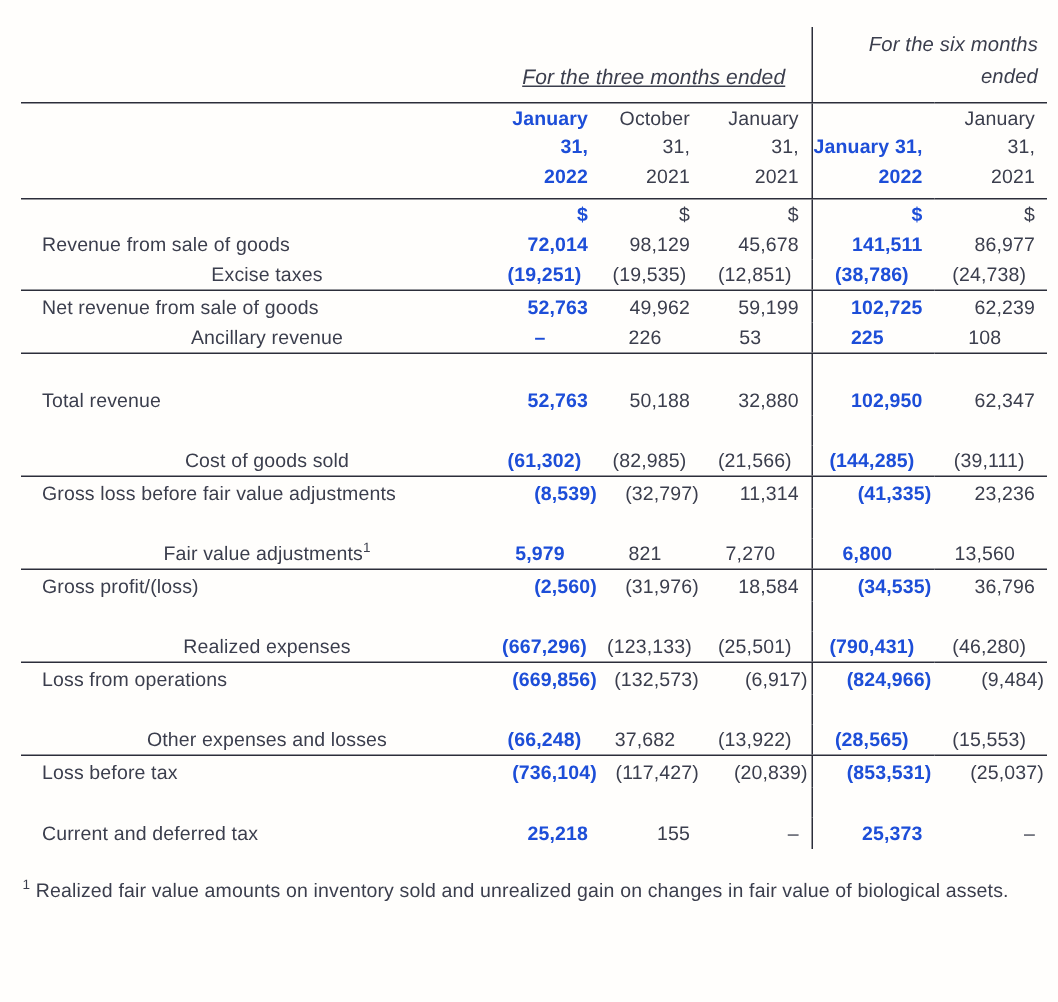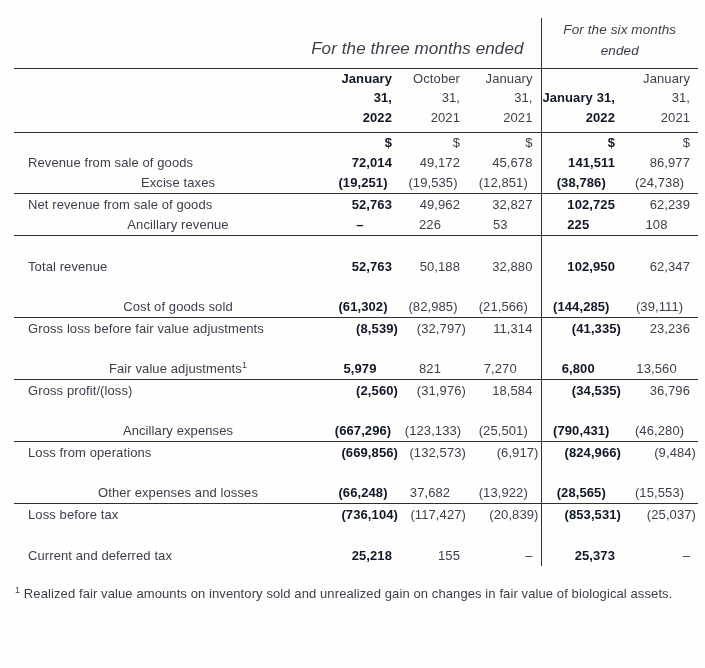--- a/index.html
+++ b/index.html
@@ -25,25 +25,26 @@
   
   td.dv { border-left: 1.6px solid #2c2e3a; }
 
   
   tr.grow { height: 47px; }
   td.g3 {
     font-style: italic;
     text-align: right;
     vertical-align: bottom;
     padding: 0 17px 9px 0;
-    font-size: 17px;
+    font-size: 14px;
+    text-decoration: underline;
   }
   td.g6 {
     font-style: italic;
-    text-align: center;
+    text-align: right;
     vertical-align: middle;
     padding: 2px 6px 6px 6px;
     font-size: 13.5px;
     line-height: 1.55;
   }
   tr.grow td { border-bottom: 1.6px solid #2c2e3a; }
 
   
   tr.dates { height: 60px; }
   tr.dates td {
@@ -59,21 +60,21 @@
 
   
   tr.data { height: 21px; }
   tr.data td { padding-bottom: 3px; }
   tr.spacer { height: 20px; }
   tr.rule td { border-bottom: 1.6px solid #2c2e3a; text-align: center; }
 
   td.lbl { text-align: left; padding-left: 14px; padding-right: 0; }
   td.val { text-align: right; }
   td.val.paren { padding-right: 2px; }
-  .b { font-weight: 700; color: #0f172a; }
+  .b { font-weight: 700; color: #1d4ed8; }
 
   sup { font-size: 9px; vertical-align: super; line-height: 0; }
 
   .footnote {
     margin: 12px 0 0 1px;
     width: 692px;
     font-size: 13px;
     line-height: 31px;
     letter-spacing: 0.1px;
   }
@@ -110,38 +111,38 @@
           <td class="lbl"></td>
           <td class="val b ">$</td>
           <td class="val ">$</td>
           <td class="val ">$</td>
           <td class="val b dv">$</td>
           <td class="val ">$</td>
         </tr>
         <tr class="data">
           <td class="lbl">Revenue from sale of goods</td>
           <td class="val b">72,014</td>
-          <td class="val">49,172</td>
+          <td class="val">98,129</td>
           <td class="val">45,678</td>
           <td class="val b dv">141,511</td>
           <td class="val">86,977</td>
         </tr>
         <tr class="data rule">
           <td class="lbl">Excise taxes</td>
           <td class="val b paren">(19,251)</td>
           <td class="val paren">(19,535)</td>
           <td class="val paren">(12,851)</td>
           <td class="val b dv paren">(38,786)</td>
           <td class="val paren">(24,738)</td>
         </tr>
         <tr class="data">
           <td class="lbl">Net revenue from sale of goods</td>
           <td class="val b">52,763</td>
           <td class="val">49,962</td>
-          <td class="val">32,827</td>
+          <td class="val">59,199</td>
           <td class="val b dv">102,725</td>
           <td class="val">62,239</td>
         </tr>
         <tr class="data rule">
           <td class="lbl">Ancillary revenue</td>
           <td class="val b">–</td>
           <td class="val">226</td>
           <td class="val">53</td>
           <td class="val b dv">225</td>
           <td class="val">108</td>
@@ -212,21 +213,21 @@
         </tr>
         <tr class="spacer">
           <td></td>
           <td></td>
           <td></td>
           <td></td>
           <td class="dv"></td>
           <td></td>
         </tr>
         <tr class="data rule">
-          <td class="lbl">Ancillary expenses</td>
+          <td class="lbl">Realized expenses</td>
           <td class="val b paren">(667,296)</td>
           <td class="val paren">(123,133)</td>
           <td class="val paren">(25,501)</td>
           <td class="val b dv paren">(790,431)</td>
           <td class="val paren">(46,280)</td>
         </tr>
         <tr class="data">
           <td class="lbl">Loss from operations</td>
           <td class="val b paren">(669,856)</td>
           <td class="val paren">(132,573)</td>

